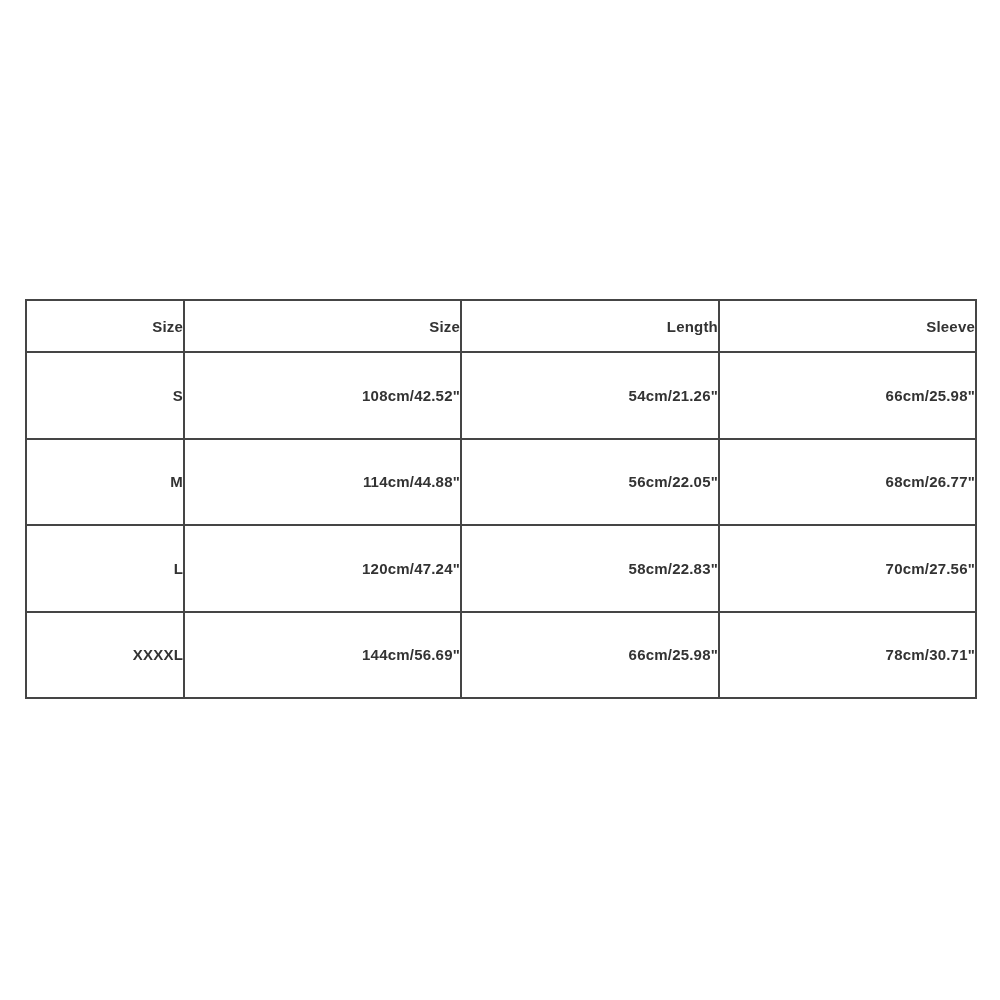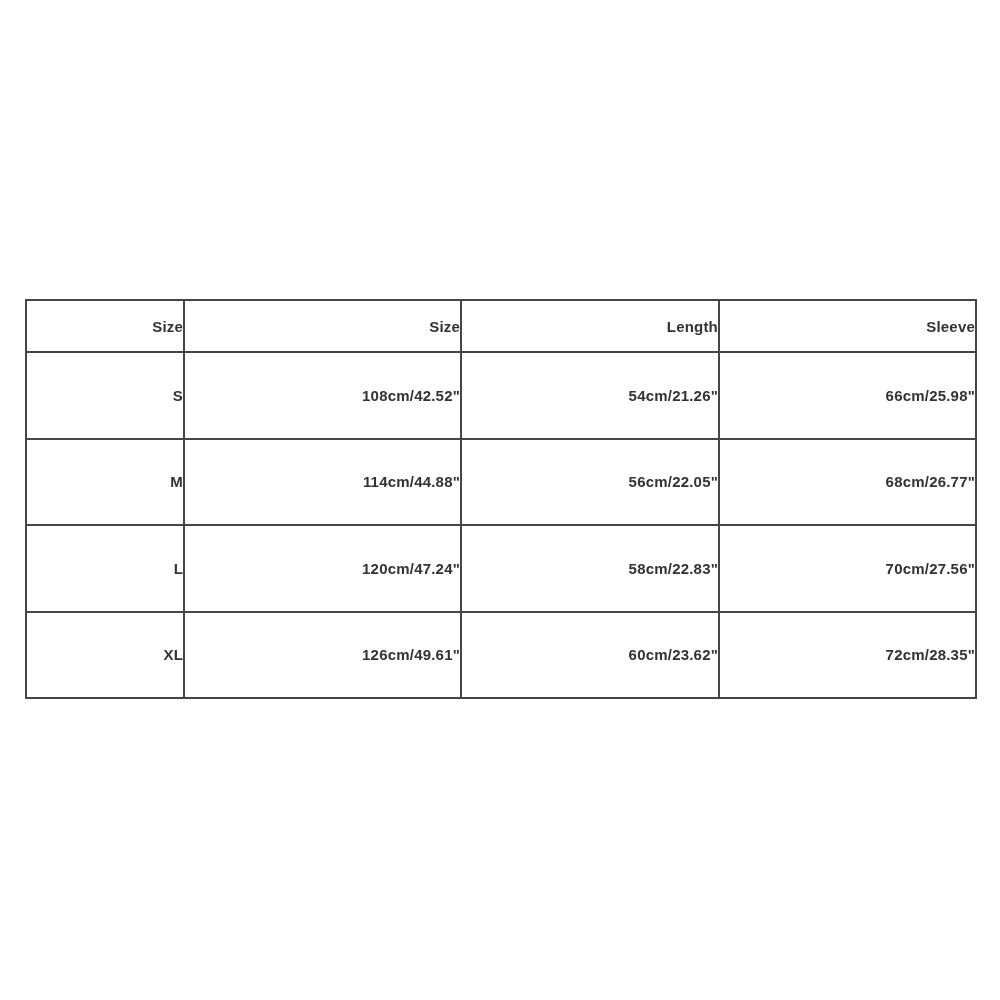--- a/index.html
+++ b/index.html
@@ -75,20 +75,20 @@
         <td>56cm/22.05"</td>
         <td>68cm/26.77"</td>
       </tr>
       <tr>
         <td>L</td>
         <td>120cm/47.24"</td>
         <td>58cm/22.83"</td>
         <td>70cm/27.56"</td>
       </tr>
       <tr>
-        <td>XL</td>
-        <td>126cm/49.61"</td>
-        <td>60cm/23.62"</td>
-        <td>72cm/28.35"</td>
+        <td>XXXXL</td>
+        <td>144cm/56.69"</td>
+        <td>66cm/25.98"</td>
+        <td>78cm/30.71"</td>
       </tr>
     </tbody>
   </table>
 </div>
 
 </body></html>

